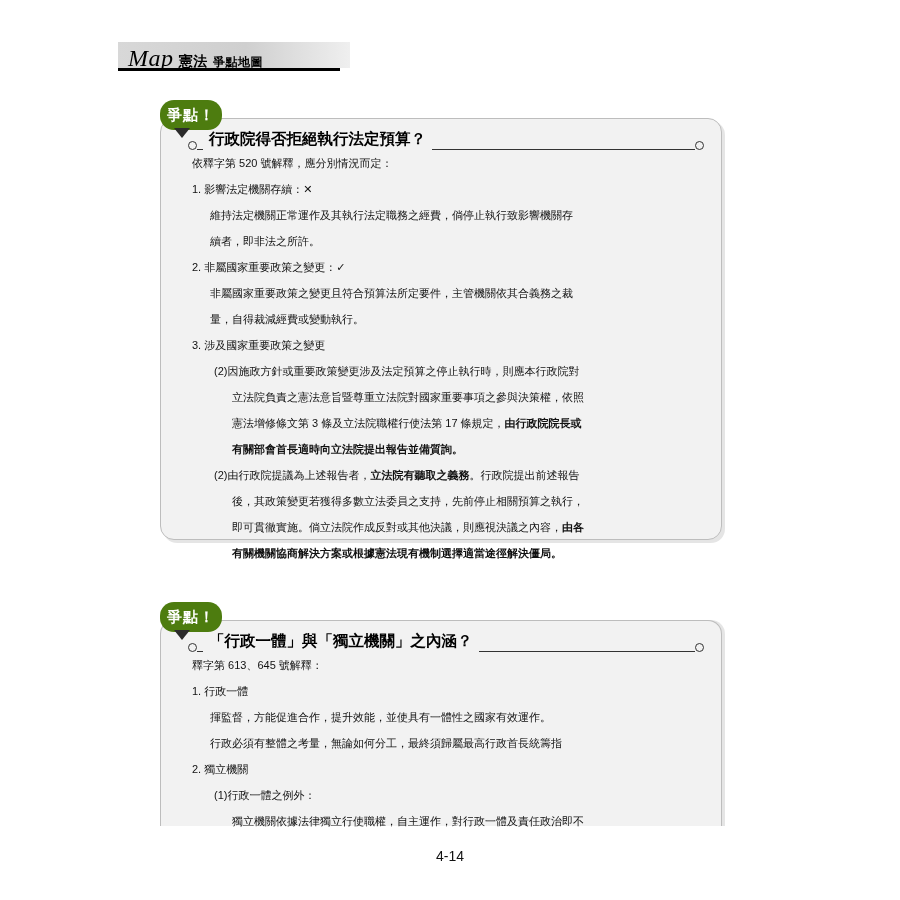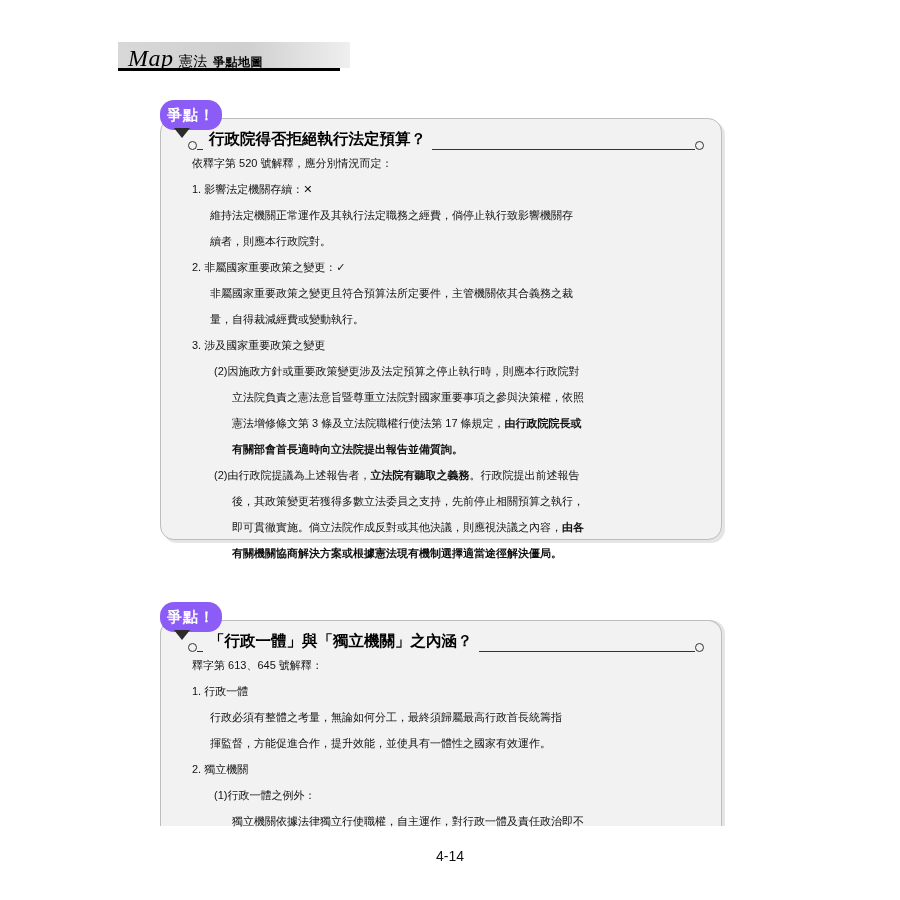--- a/index.html
+++ b/index.html
@@ -57,21 +57,21 @@
   }
   .header-map {
     font-family: "Liberation Serif", serif;
     font-style: italic;
     font-weight: normal;
     font-size: 24px;
     text-align: right;
   }
   .header-sub {
     font-size: 14px;
-    font-weight: normal;
+    font-weight: bold;
   }
   .header-main {
     font-size: 12px;
     font-weight: bold;
   }
 
   
   .card {
     position: absolute;
     background: #f2f2f2;
@@ -94,21 +94,21 @@
     border-bottom-left-radius: 0;
     border-bottom-right-radius: 0;
     box-shadow: 3px 0 0 rgba(0,0,0,0.10);
   }
 
   
   .bubble {
     position: absolute;
     width: 62px;
     height: 30px;
-    background: #8b5cf6;
+    background: #4d7c0f;
     border-radius: 14px;
     color: #ffffff;
     font-size: 15px;
     font-weight: bold;
     line-height: 30px;
     text-align: center;
     letter-spacing: 1px;
     z-index: 5;
   }
   .bubble::after {
@@ -214,21 +214,21 @@
     <span class="dot-line-left"></span>
     <span class="title-text">行政院得否拒絕執行法定預算？</span>
     <span class="title-rule"></span>
     <span class="dot-line-left"></span>
     <span class="dot"></span>
   </div>
   <div class="body-block" id="body-1">
       <span class="ln i1">依釋字第 520 號解釋，應分別情況而定：</span>
       <span class="ln i1">1. 影響法定機關存續：✕</span>
       <span class="ln i2">維持法定機關正常運作及其執行法定職務之經費，倘停止執行致影響機關存</span>
-      <span class="ln i2">續者，則應本行政院對。</span>
+      <span class="ln i2">續者，即非法之所許。</span>
       <span class="ln i1">2. 非屬國家重要政策之變更：✓</span>
       <span class="ln i2">非屬國家重要政策之變更且符合預算法所定要件，主管機關依其合義務之裁</span>
       <span class="ln i2">量，自得裁減經費或變動執行。</span>
       <span class="ln i1">3. 涉及國家重要政策之變更</span>
       <span class="ln i3">(2)因施政方針或重要政策變更涉及法定預算之停止執行時，則應本行政院對</span>
       <span class="ln i4">立法院負責之憲法意旨暨尊重立法院對國家重要事項之參與決策權，依照</span>
       <span class="ln i4">憲法增修條文第 3 條及立法院職權行使法第 17 條規定，<b>由行政院院長或</b></span>
       <span class="ln i4"><b>有關部會首長適時向立法院提出報告並備質詢。</b></span>
       <span class="ln i3">(2)由行政院提議為上述報告者，<b>立法院有聽取之義務</b>。行政院提出前述報告</span>
       <span class="ln i4">後，其政策變更若獲得多數立法委員之支持，先前停止相關預算之執行，</span>
@@ -242,22 +242,22 @@
     <span class="dot"></span>
     <span class="dot-line-left"></span>
     <span class="title-text">「行政一體」與「獨立機關」之內涵？</span>
     <span class="title-rule"></span>
     <span class="dot-line-left"></span>
     <span class="dot"></span>
   </div>
   <div class="body-block" id="body-2">
       <span class="ln i1">釋字第 613、645 號解釋：</span>
       <span class="ln i1">1. 行政一體</span>
+      <span class="ln i2">揮監督，方能促進合作，提升效能，並使具有一體性之國家有效運作。</span>
       <span class="ln i2">行政必須有整體之考量，無論如何分工，最終須歸屬最高行政首長統籌指</span>
-      <span class="ln i2">揮監督，方能促進合作，提升效能，並使具有一體性之國家有效運作。</span>
       <span class="ln i1">2. 獨立機關</span>
       <span class="ln i3">(1)行政一體之例外：</span>
       <span class="ln i4">獨立機關依據法律獨立行使職權，自主運作，對行政一體及責任政治即不</span>
     </div>
 
   <div class="footer">4-14</div>
 
 </div>
 
 </body></html>

